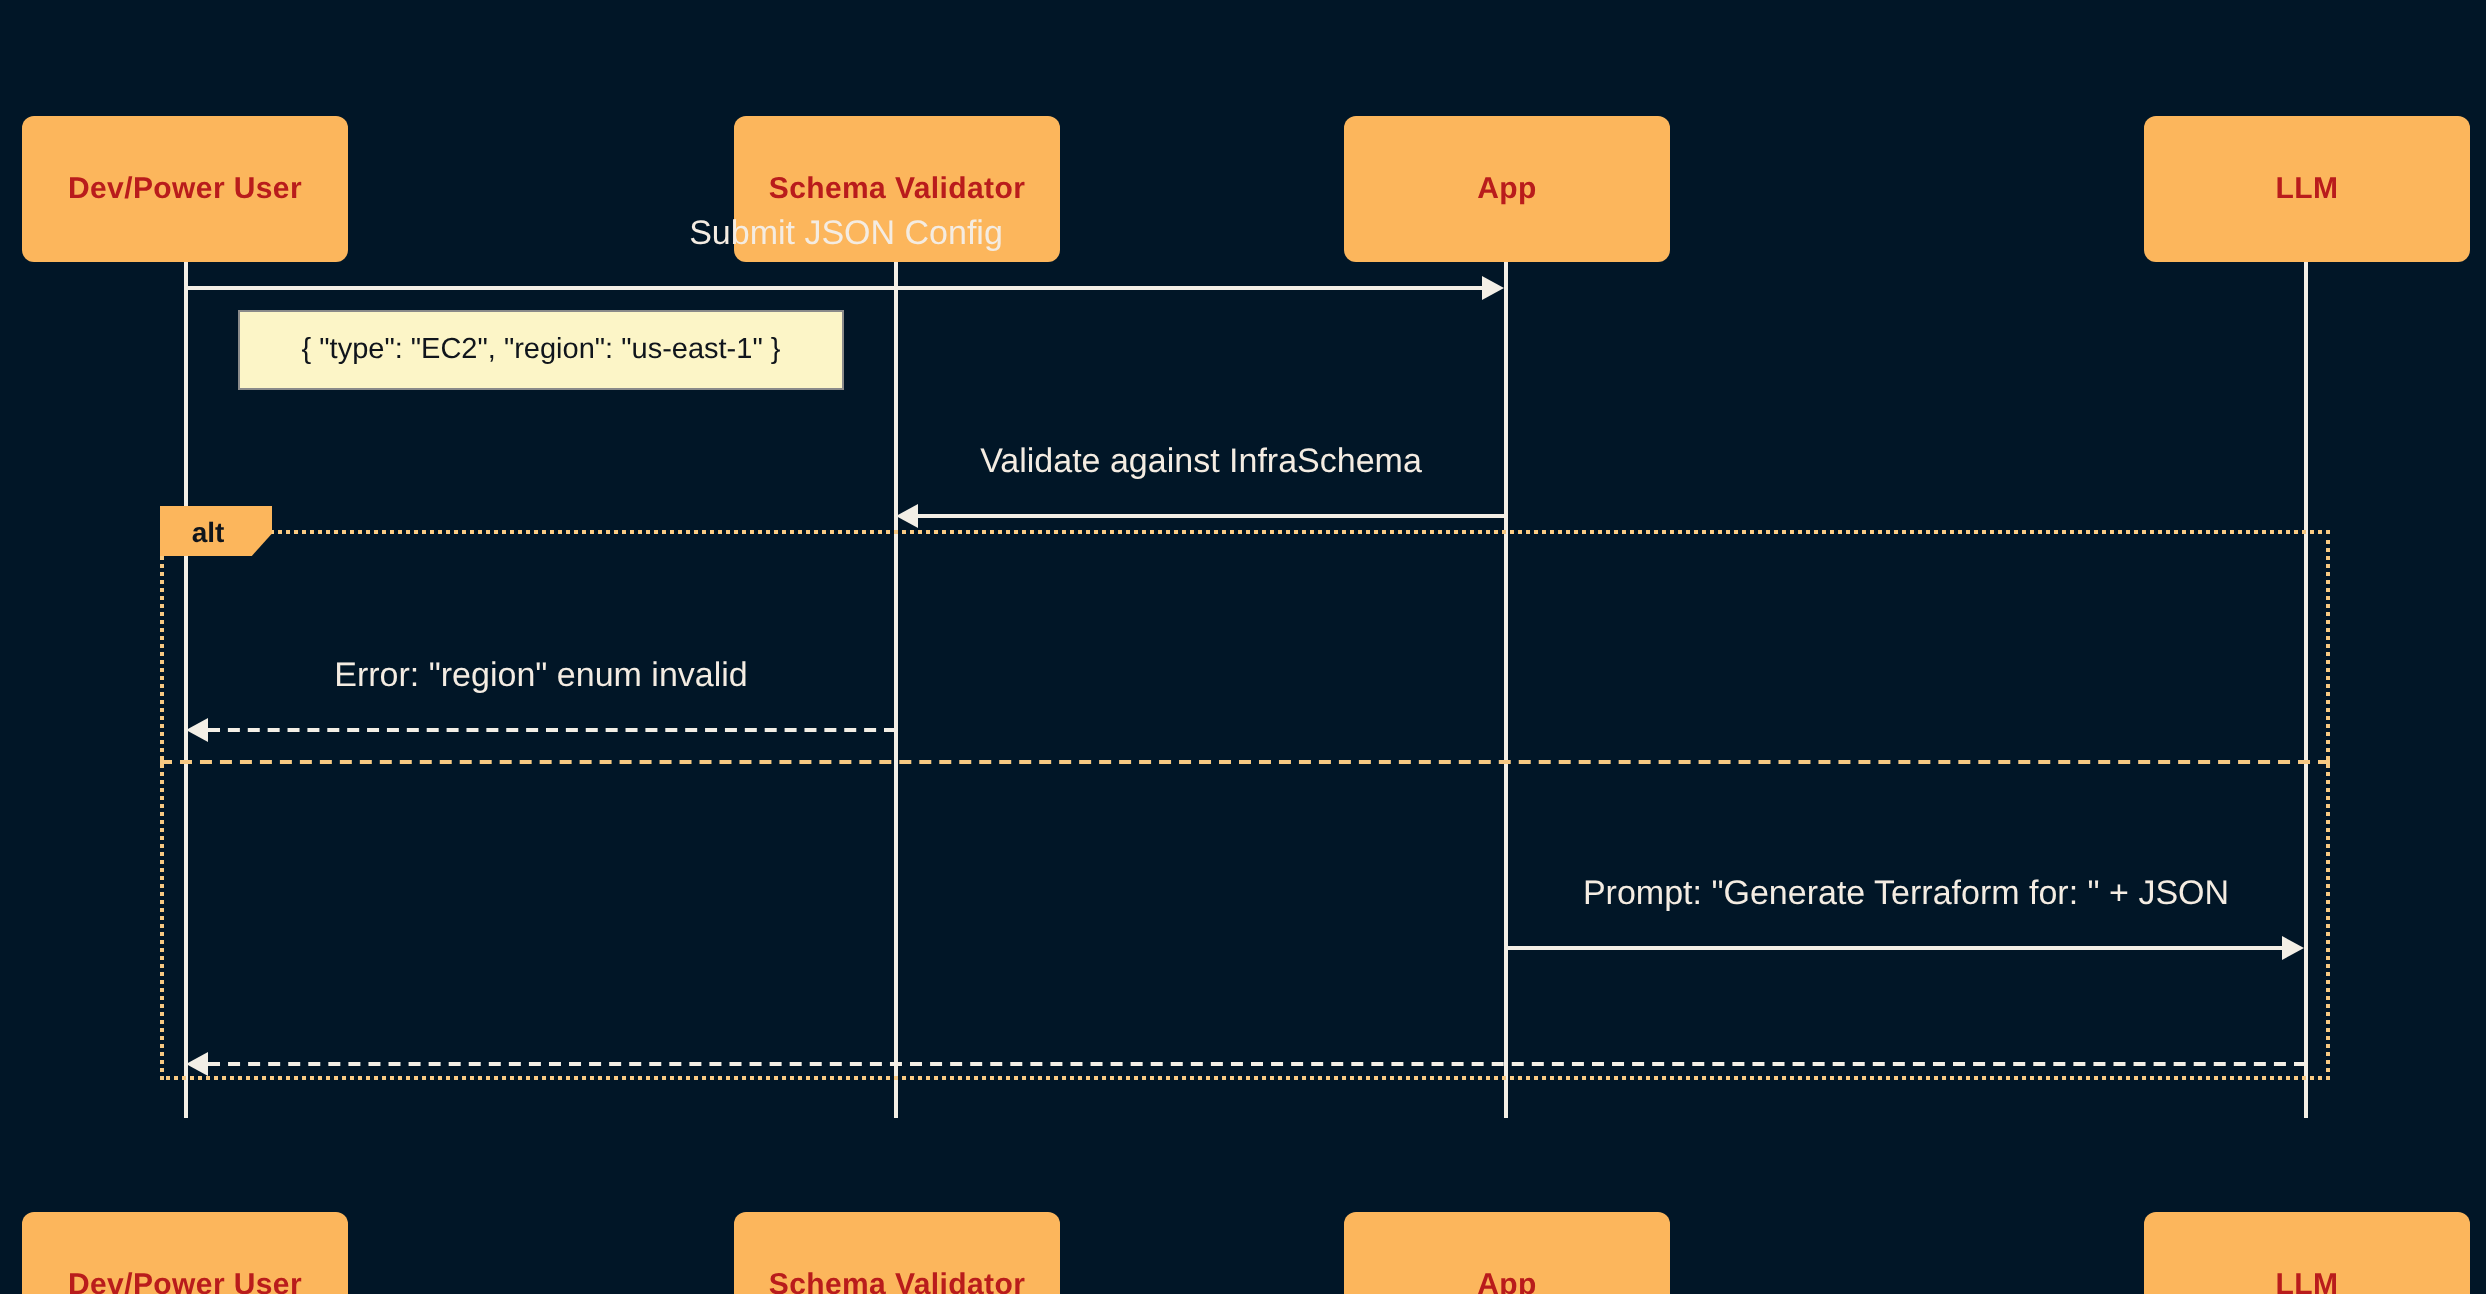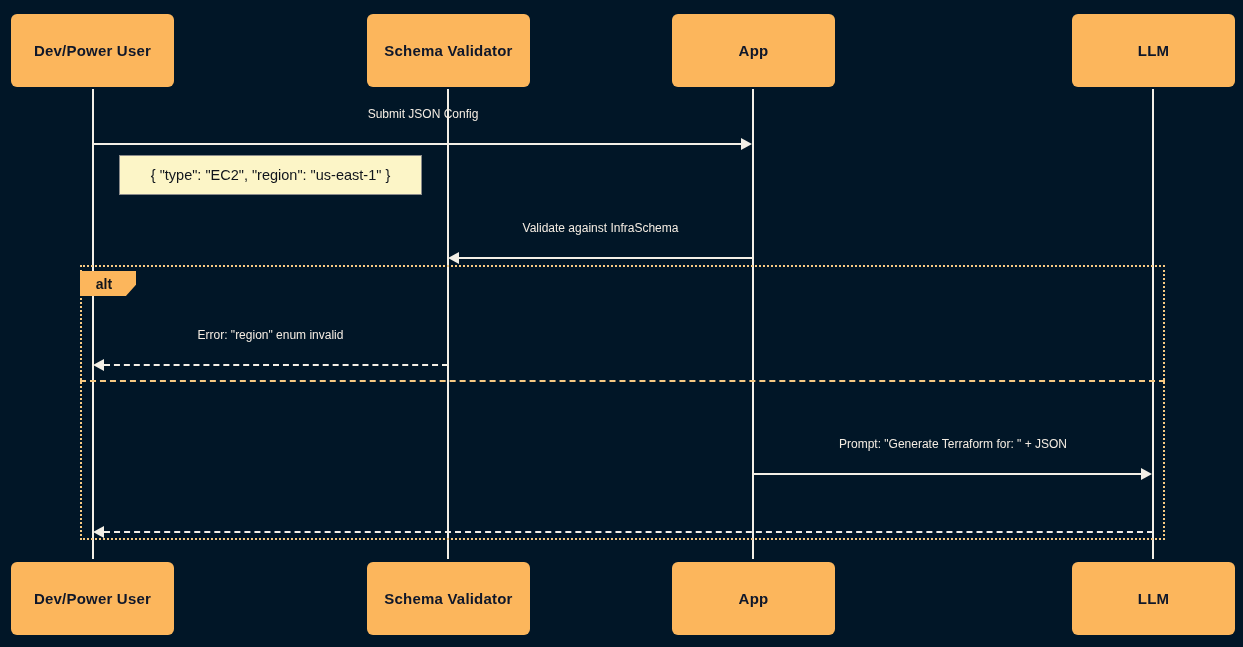--- a/index.html
+++ b/index.html
@@ -17,25 +17,26 @@
     background: #011627;
     overflow: hidden;
   }
   .actor-box {
     position: absolute;
     background: #fcb65c;
     border-radius: 6px;
     display: flex;
     align-items: center;
     justify-content: center;
-    color: #0f172a;
+    color: #b91c1c;
     font-size: 15px;
     font-weight: 600;
     letter-spacing: 0.2px;
     box-sizing: border-box;
+    margin-top: 44px;
   }
   .actor-label {
     pointer-events: none;
   }
   .lifeline {
     position: absolute;
     width: 2px;
     background: #f3efe6;
   }
   .note-box {
@@ -47,21 +48,21 @@
     align-items: center;
     justify-content: center;
     color: #10151c;
     font-size: 14.5px;
     padding: 0 12px;
     white-space: nowrap;
   }
   .msg-label {
     position: absolute;
     color: #f4ece2;
-    font-size: 12px;
+    font-size: 17px;
     white-space: nowrap;
     text-align: center;
   }
   .msg-line {
     position: absolute;
     height: 0;
     border-top: 2px solid #f3efe6;
   }
   .msg-line.dashed {
     border-top: 2px dashed #f3efe6;
@@ -111,21 +112,21 @@
 
 <div id="diagram-root">
 
   <div class="lifeline" style="left:92px; top:89px; height:470px;"></div>
   <div class="lifeline" style="left:447px; top:89px; height:470px;"></div>
   <div class="lifeline" style="left:752px; top:89px; height:470px;"></div>
   <div class="lifeline" style="left:1152px; top:89px; height:470px;"></div>
 
   <div class="alt-frame" style="left:80px; top:265px; width:1085px; height:275px;"></div>
   <div class="alt-divider" style="left:80px; top:380px; width:1085px;"></div>
-  <div class="alt-tag" style="left:80px; top:271px; width:56px; height:25px;">
+  <div class="alt-tag" style="left:80px; top:253px; width:56px; height:25px;">
     <span>alt</span>
   </div>
 
   <div class="actor-box" style="left:11px; top:14px; width:163px; height:73px;">
     <span class="actor-label">Dev/Power User</span>
   </div>
   <div class="actor-box" style="left:367px; top:14px; width:163px; height:73px;">
     <span class="actor-label">Schema Validator</span>
   </div>
   <div class="actor-box" style="left:672px; top:14px; width:163px; height:73px;">

